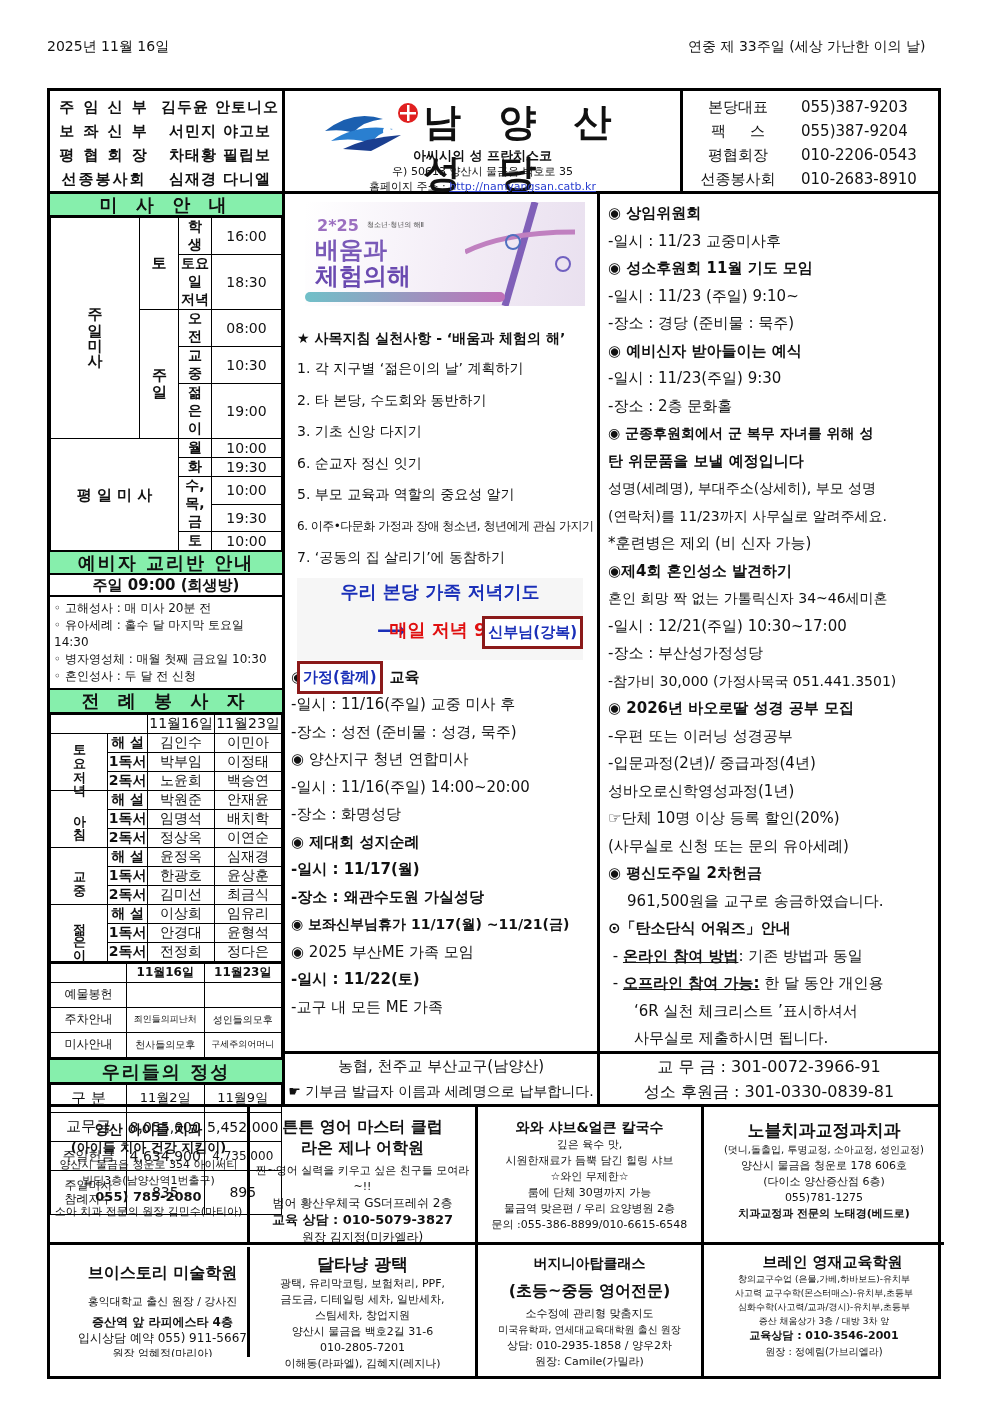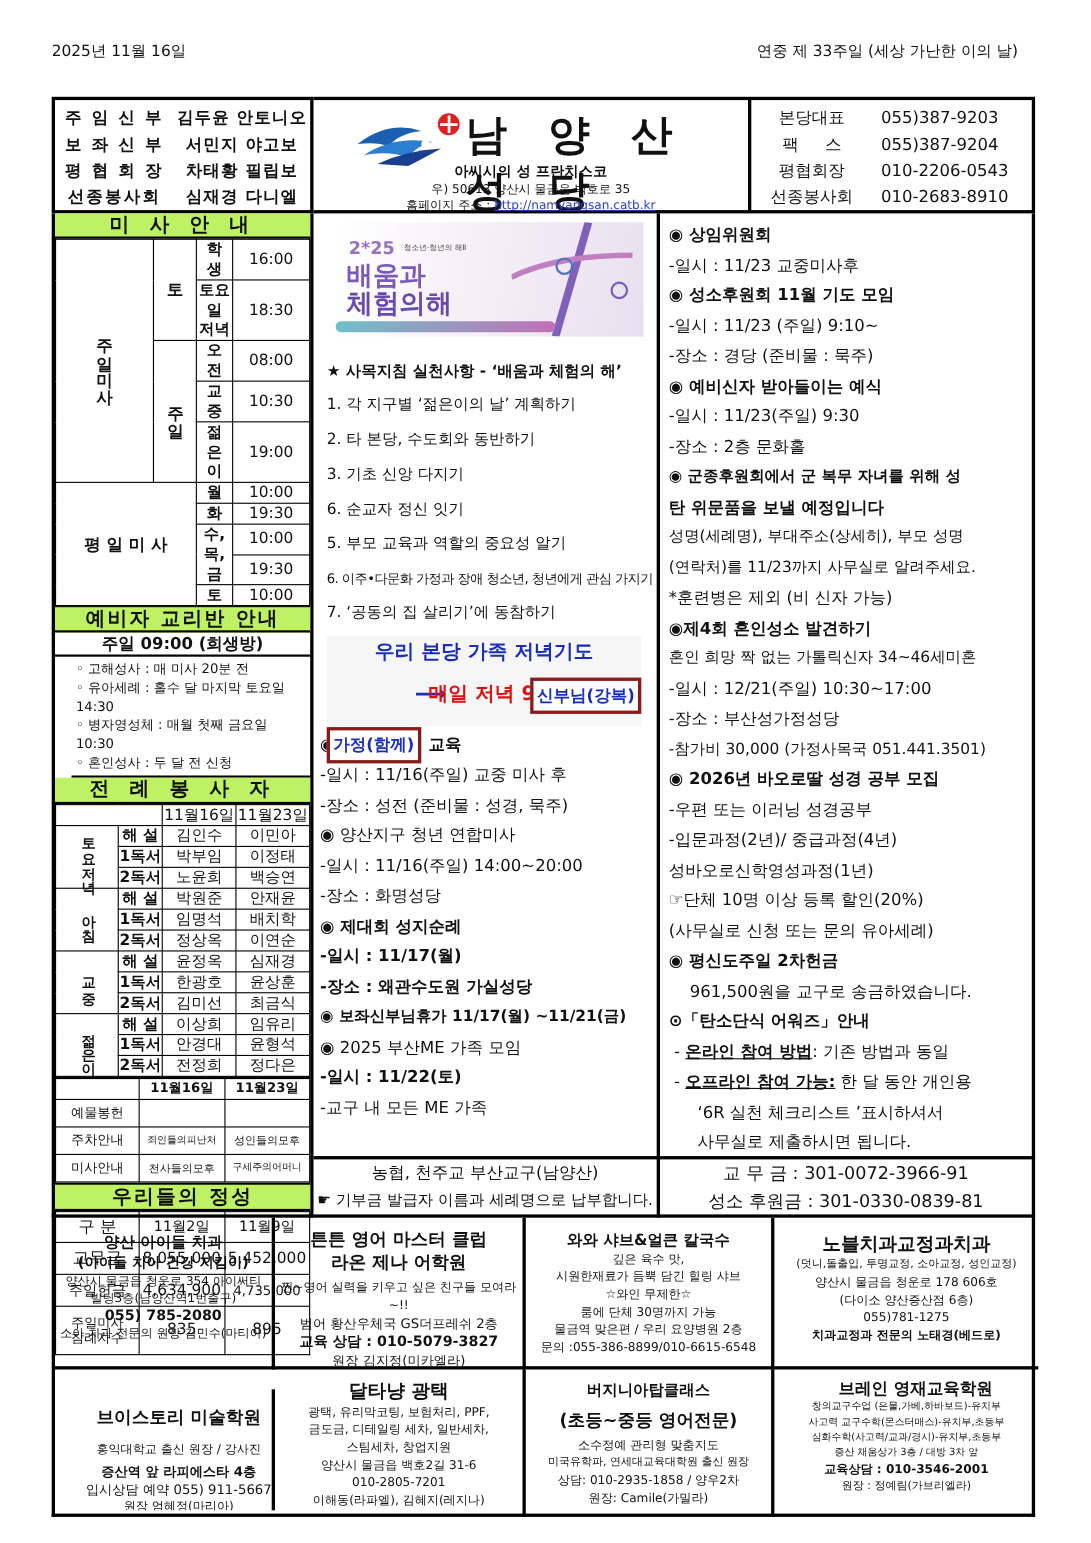--- a/index.html
+++ b/index.html
@@ -13,25 +13,25 @@
   .hdr-left .nm { flex: 1; text-align: center; letter-spacing: 1px; }
   .hdr-mid { left: 285px; top: 88px; width: 395px; height: 106px; border-top: 3px solid #000; border-bottom: 3px solid #000; }
   .logo-title { position: absolute; left: 138px; top: 6px; font-size: 38px; font-weight: bold; letter-spacing: 12px; }
   .logo-sub { position: absolute; left: 0; width: 100%; text-align: center; }
   .hdr-right { left: 680px; top: 88px; width: 261px; height: 106px; padding: 4px 0 0 0; }
   .hdr-right .row { display: flex; height: 24px; align-items: center; font-size: 15px; }
   .hdr-right .k { width: 110px; text-align: center; }
   .hdr-right .v { flex: 1; padding-left: 8px; }
 
   .col-left { left: 47px; top: 194px; width: 238px; height: 913px; border-left: 3px solid #000; border-right: 3px solid #000; border-bottom: 3px solid #000; }
-  .sec-head { background: #bef264; text-align: center; font-size: 18px; font-weight: bold; letter-spacing: 6px; border-bottom: 2px solid #000; }
+  .sec-head { background: #86efac; text-align: center; font-size: 18px; font-weight: bold; letter-spacing: 6px; border-bottom: 2px solid #000; }
   table.grid { border-collapse: collapse; width: 100%; }
   table.grid td { border: 1px solid #000; text-align: center; font-size: 14px; height: 19px; padding: 0; }
   .bold { font-weight: bold; }
-  .notes { font-size: 12px; line-height: 17px; padding: 3px 4px; border-bottom: 2px solid #000; margin-left: 15px; }
+  .notes { font-size: 12px; line-height: 17px; padding: 3px 4px; border-bottom: 2px solid #000; }
 
   .col-mid { left: 285px; top: 194px; width: 315px; height: 857px; border-right: 3px solid #000; }
   .col-right { left: 600px; top: 194px; width: 341px; height: 857px; border-right: 3px solid #000; padding-left: 8px; }
   .line { font-size: 15px; height: 27.5px; line-height: 27.5px; white-space: nowrap; }
   .line.b { font-weight: bold; }
   .banner { margin: 8px 0 0 20px; width: 280px; height: 104px; background: linear-gradient(100deg,#fff 0%,#f4eef7 50%,#e9e0ef 100%); position: relative; overflow: hidden; }
   .pray { margin: 4px 0 4px 12px; width: 286px; height: 82px; background: #f6f6f6; position: relative; }
   .pray .t { position: absolute; top: 2px; width: 100%; text-align: center; color: #1a2fb8; font-weight: bold; font-size: 18px; }
   .pray .box { position: absolute; top: 38px; border: 3px solid #8b1a1a; color: #1a2fb8; font-weight: bold; font-size: 15px; padding: 4px 3px; background: #fff; }
   .pray .mid { position: absolute; top: 40px; left: 90px; width: 120px; text-align: center; color: #e01010; font-weight: bold; font-size: 18px; }
@@ -418,21 +418,21 @@
   </div>
   <div class="ad" style="left:654px;top:0;width:240px;height:138px;border-right:none;border-bottom:3px solid #000;">
     <div class="h" style="margin-top:12px;font-size:17px;">노블치과교정과치과</div>
     <div class="s" style="font-size:10px;">(덧니,돌출입, 투명교정, 소아교정, 성인교정)</div>
     <div class="s">양산시 물금읍 청운로 178 606호</div>
     <div class="s">(다이소 양산증산점 6층)</div>
     <div class="s">055)781-1275</div>
     <div class="s bold">치과교정과 전문의 노태경(베드로)</div>
   </div>
 
-  <div class="ad" style="left:0;top:156px;width:200px;height:110px;padding-left:28px;">
+  <div class="ad" style="left:0;top:140px;width:200px;height:110px;padding-left:28px;">
     <div class="h" style="margin-top:16px;font-size:16px;">브이스토리 미술학원</div>
     <div class="s" style="margin-top:10px;">홍익대학교 출신 원장 / 강사진</div>
     <div class="s" style="font-size:12px;font-weight:bold;margin-top:4px;">증산역 앞 라피에스타 4층</div>
     <div class="s" style="font-size:12px;">입시상담 예약 055) 911-5667</div>
     <div class="s">원장 엄혜정(마리아)</div>
   </div>
   <div class="ad" style="left:200px;top:138px;width:228px;height:134px;">
     <div class="h" style="margin-top:8px;font-size:17px;">달타냥 광택</div>
     <div class="s">광택, 유리막코팅, 보험처리, PPF,</div>
     <div class="s">금도금, 디테일링 세차, 일반세차,</div>

